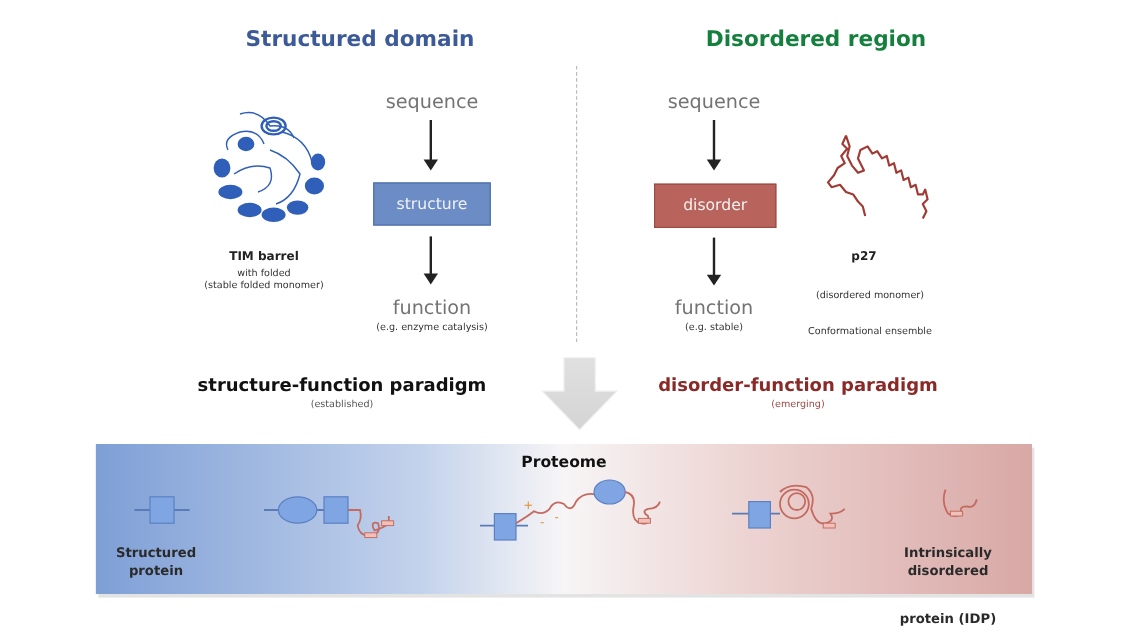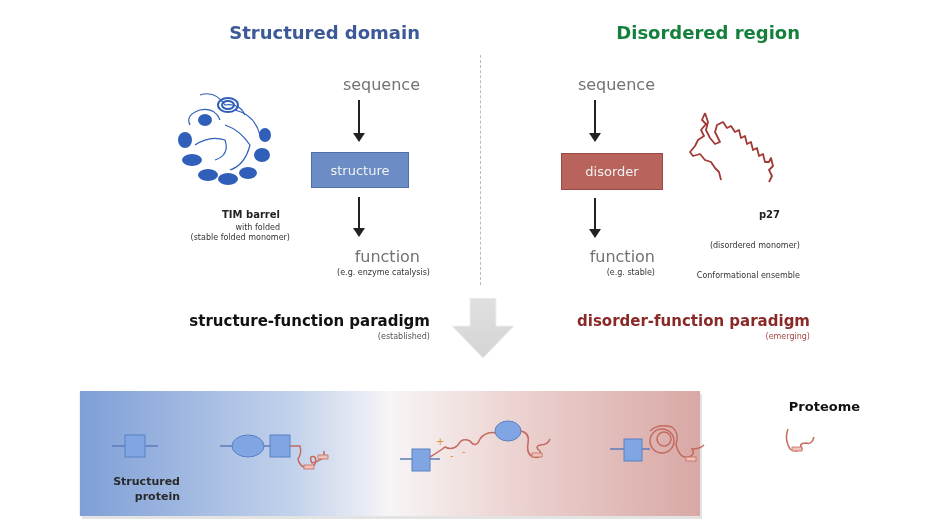--- a/index.html
+++ b/index.html
@@ -1,39 +1,39 @@
 <!DOCTYPE html>
 <html><head>
 <meta charset="utf-8">
 <style>
   html, body { margin: 0; padding: 0; background: #ffffff; }
   body { width: 940px; height: 530px; position: relative; overflow: hidden;
          font-family: "DejaVu Sans", "Liberation Sans", sans-serif; color: #222; }
   .abs { position: absolute; }
-  .center { text-align: right; }
+  .center { text-align: center; }
   .title-blue { color: #3d5a98; font-weight: bold; font-size: 18px; }
   .title-red  { color: #15803d; font-weight: bold; font-size: 18px; }
   .flow-text { font-size: 16px; color: #737373; }
   .small { font-size: 8px; color: #333; }
   .bold-label { font-size: 10px; font-weight: bold; color: #222; }
   .box { position: absolute; display: flex; align-items: center; justify-content: center;
          font-size: 13px; color: #f2f2f2; }
   .box-blue { background: #6b8cc4; border: 1px solid #4f6fa8; }
-  .box-red  { background: #b8645c; border: 1px solid #9a4a44; margin-left: 16px; }
+  .box-red  { background: #b8645c; border: 1px solid #9a4a44; }
   .arrow { position: absolute; width: 2px; background: #222; }
   .arrow::after { content: ""; position: absolute; left: -5px; bottom: -2px;
                   border-left: 6px solid transparent; border-right: 6px solid transparent;
                   border-top: 9px solid #222; }
   .divider { position: absolute; left: 480px; top: 55px; height: 230px; width: 0;
              border-left: 1px dashed #bbbbbb; }
   .paradigm-black { font-size: 15px; font-weight: bold; color: #111; }
   .paradigm-red { font-size: 15px; font-weight: bold; color: #8a2a28; }
   .paradigm-sub { font-size: 8px; color: #555; }
   .paradigm-sub-red { font-size: 8px; color: #a04844; }
-  .proteome { position: absolute; left: 80px; top: 391px; width: 620px; height: 125px;
+  .proteome { position: absolute; left: 80px; top: 370px; width: 780px; height: 125px;
               background: linear-gradient(to right, #7e9fd6 0%, #c4d3ec 35%, #f7f5f6 50%, #ecd3d1 70%, #d8a8a5 100%);
               box-shadow: 2px 3px 0 #e3e3e3, -1px 0 0 #f0f0f0; }
   .proteome-title { font-size: 13px; font-weight: bold; color: #111; }
   .prot-label { font-size: 11px; font-weight: bold; color: #2a2a2a; line-height: 15px; }
 </style>
 </head>
 <body>
 
 <div class="abs center title-blue" style="left:180px; top:22px; width:240px;">Structured domain</div>
 
@@ -145,14 +145,15 @@
     <rect x="76" y="38" width="10" height="4" fill="#f0c0ba" stroke="#c46a60" stroke-width="0.8"></rect>
   </svg>
 
   <svg class="abs" style="left:700px; top:32px;" width="40" height="40" viewBox="0 0 40 40">
     <path d="M8 6 Q4 16 10 26 Q16 30 22 26 Q18 20 26 20 Q32 22 34 14" fill="none" stroke="#c46a60" stroke-width="1.5"></path>
     <rect x="12" y="24" width="10" height="4" fill="#f0c0ba" stroke="#c46a60" stroke-width="0.8"></rect>
   </svg>
 
   <div class="abs center prot-label" style="left:0px; top:83px; width:100px;">Structured</div>
   <div class="abs center prot-label" style="left:0px; top:98px; width:100px;">protein</div>
+  <div class="abs center prot-label" style="left:640px; top:83px; width:140px;">Intrinsically disordered</div>
   <div class="abs center prot-label" style="left:640px; top:98px; width:140px;margin-top:40px;">protein (IDP)</div>
 </div>
 
 </body></html>

